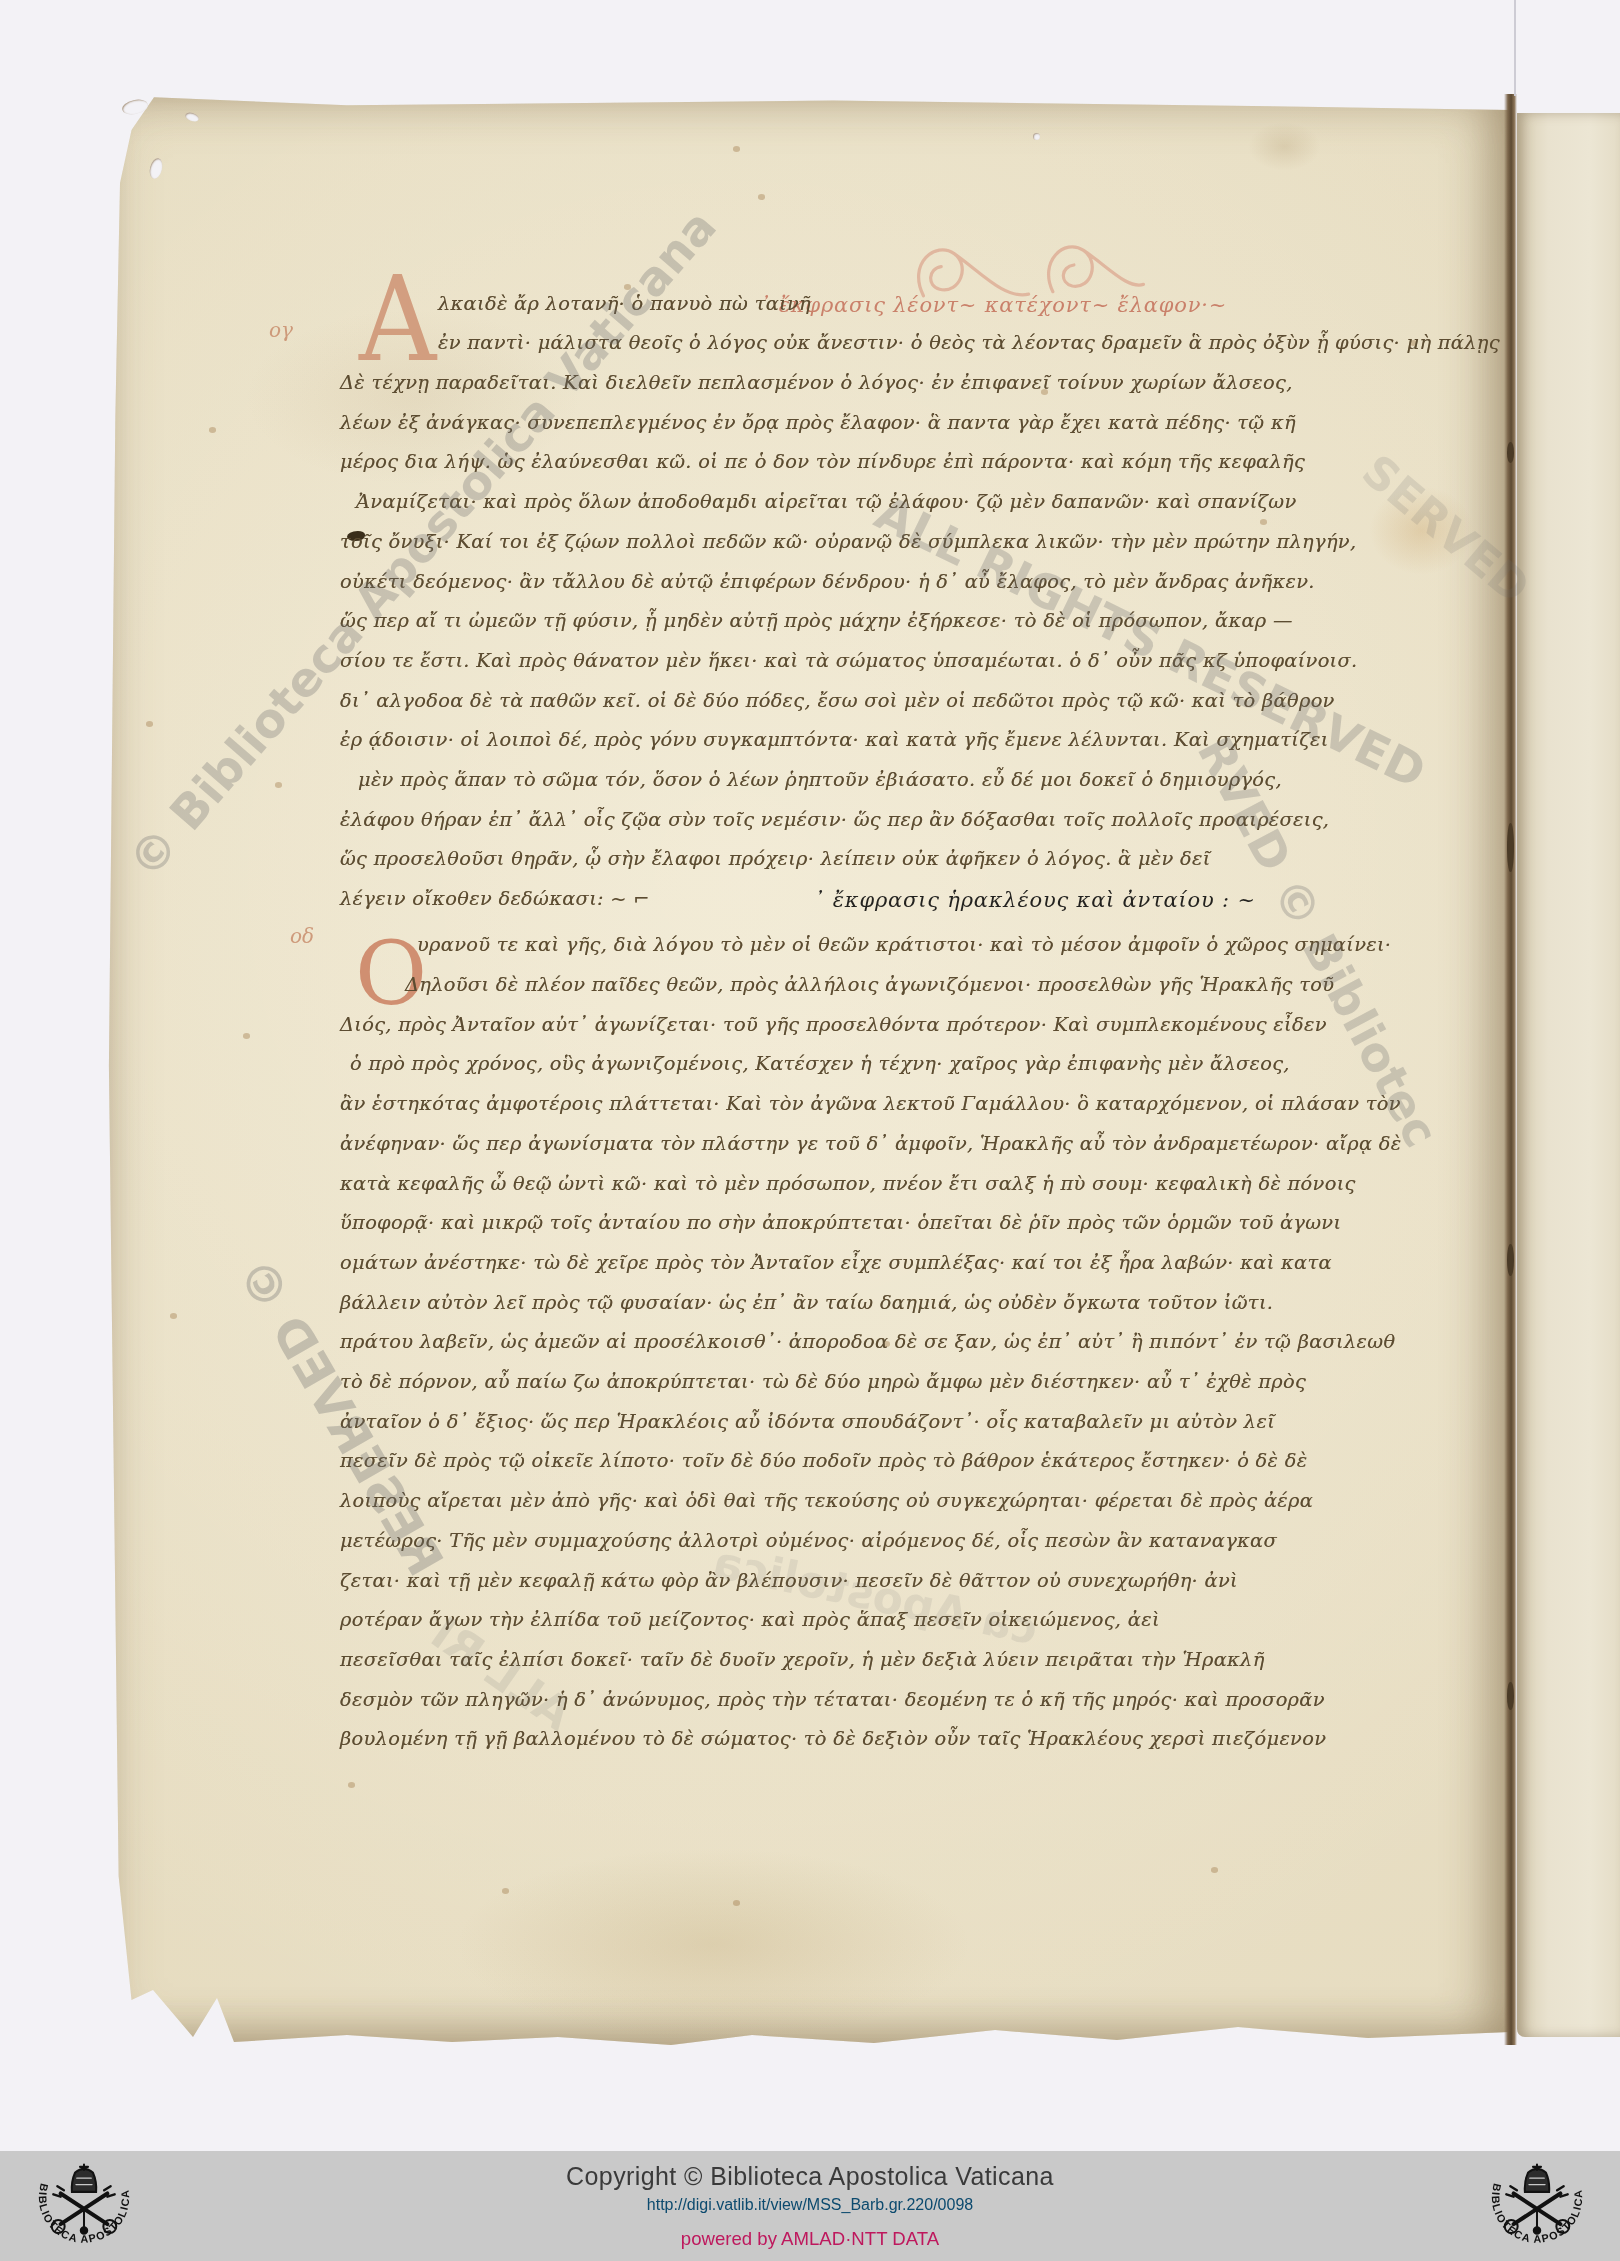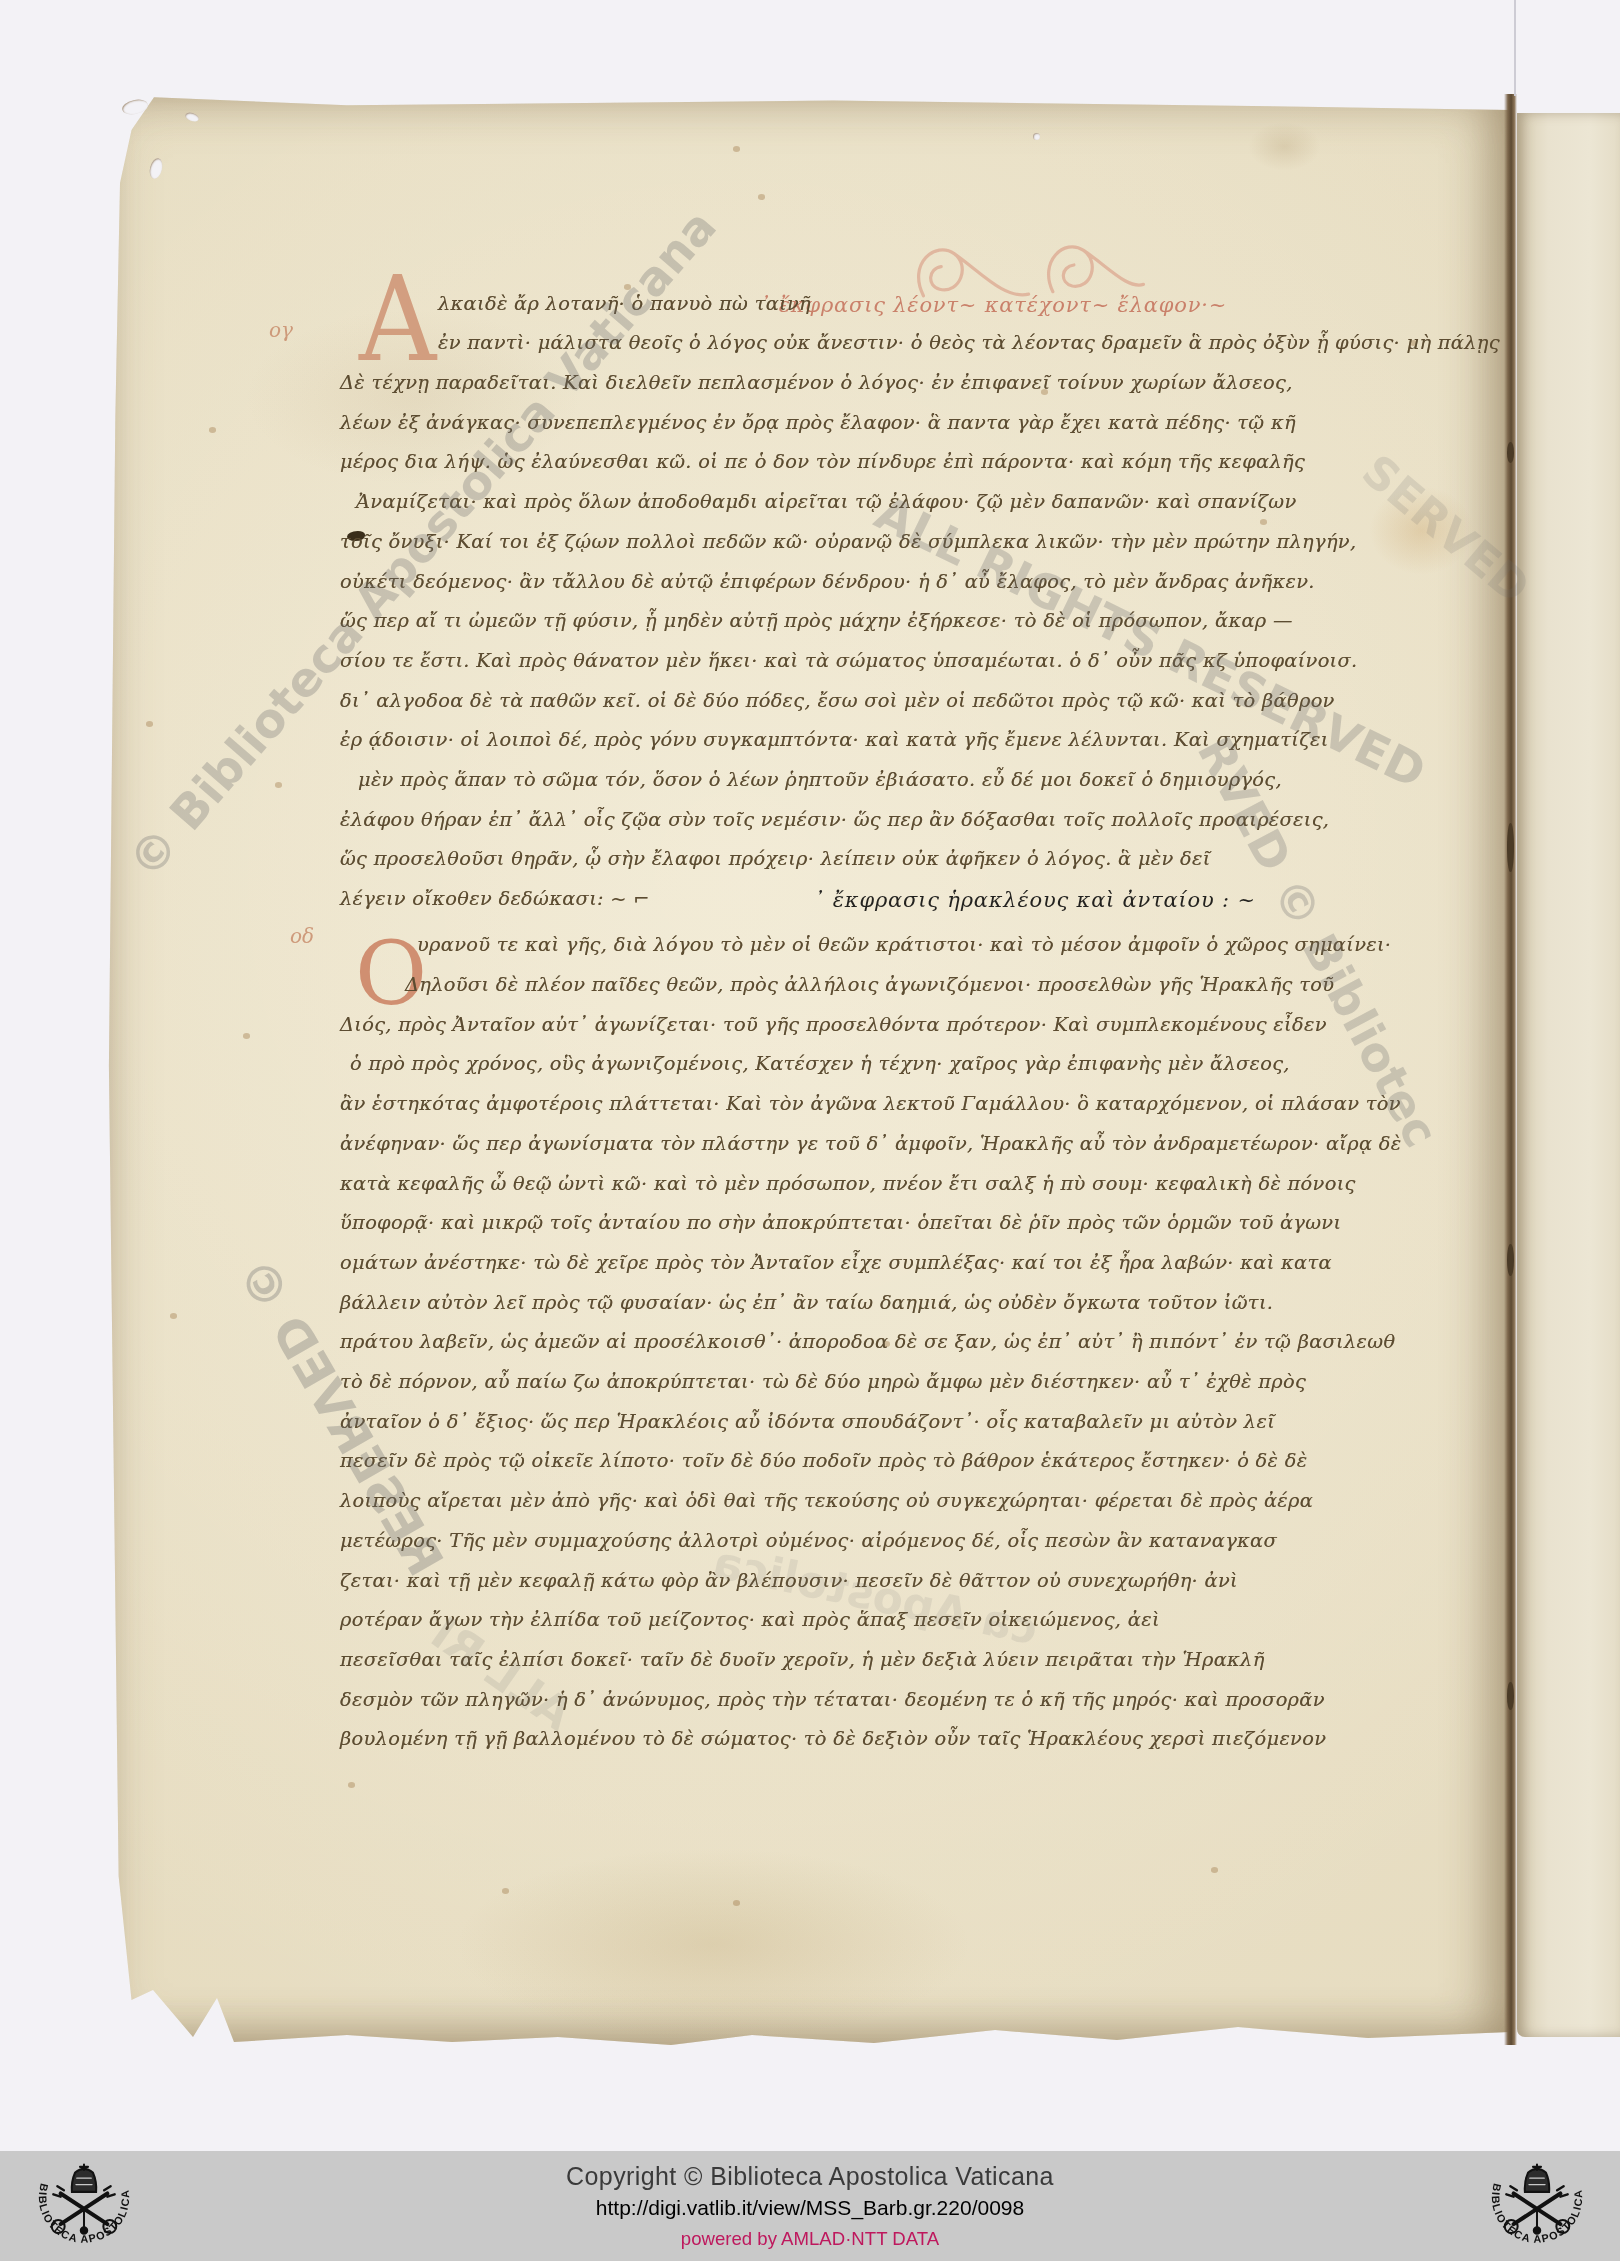--- a/index.html
+++ b/index.html
@@ -157,21 +157,21 @@
       <div class="wm" style="left: 879px; top: 482px; font-size: 47px; transform: rotate(26deg); opacity: 0.28;">ALL RIGHTS RESERVED</div>
       <div class="wm" style="left: 1211px; top: 713px; font-size: 47px; transform: rotate(62deg); opacity: 0.28;">RVED © Bibliotec</div>
       <div class="wm" style="left: 429px; top: 1543px; font-size: 49px; transform: scaleX(-1) rotate(-60deg); opacity: 0.32;">RESERVED ©</div>
       <div class="wm" style="left: 1369px; top: 438px; font-size: 45px; transform: rotate(40deg); opacity: 0.16;">SERVED</div>
       <div class="wm" style="left: 567px; top: 1693px; font-size: 45px; transform: scaleX(-1) rotate(-35deg); opacity: 0.14;">ALL RI</div>
       <div class="wm" style="left: 1037px; top: 1604px; font-size: 44px; transform: scaleX(-1) rotate(-12deg); opacity: 0.12;">ca Apostolica</div>
     </div>
 
   <div class="footer"></div>
   <div class="fline" style="top:2162px;font-size:25px;letter-spacing:0.4px">Copyright © Biblioteca Apostolica Vaticana</div>
-  <div class="fline" style="top:2196px;font-size:21px;color:#000000">http://digi.vatlib.it/view/MSS_Barb.gr.220/0098</div>
+  <div class="fline" style="top:2196px;font-size:16px;color:#0c4a6e">http://digi.vatlib.it/view/MSS_Barb.gr.220/0098</div>
   <div class="fline" style="top:2228px;font-size:18.6px;color:#be185d">powered by AMLAD·NTT DATA</div>
 
   <svg class="flogo" style="left:23px" viewBox="0 0 150 124">
     <defs>
         <path id="arcL" d="M 22,31 A 56 56 0 1 0 128,31"></path>
       </defs>
     <text font-family="Liberation Sans, DejaVu Sans, sans-serif" font-size="13.5" font-weight="bold" fill="#111" letter-spacing="1.5">
       <textPath href="#arcL" startOffset="0">BIBLIOTECA APOSTOLICA VATICANA</textPath>
     </text>
     <g stroke="#111" fill="none" stroke-width="2.5" stroke-linecap="round">

